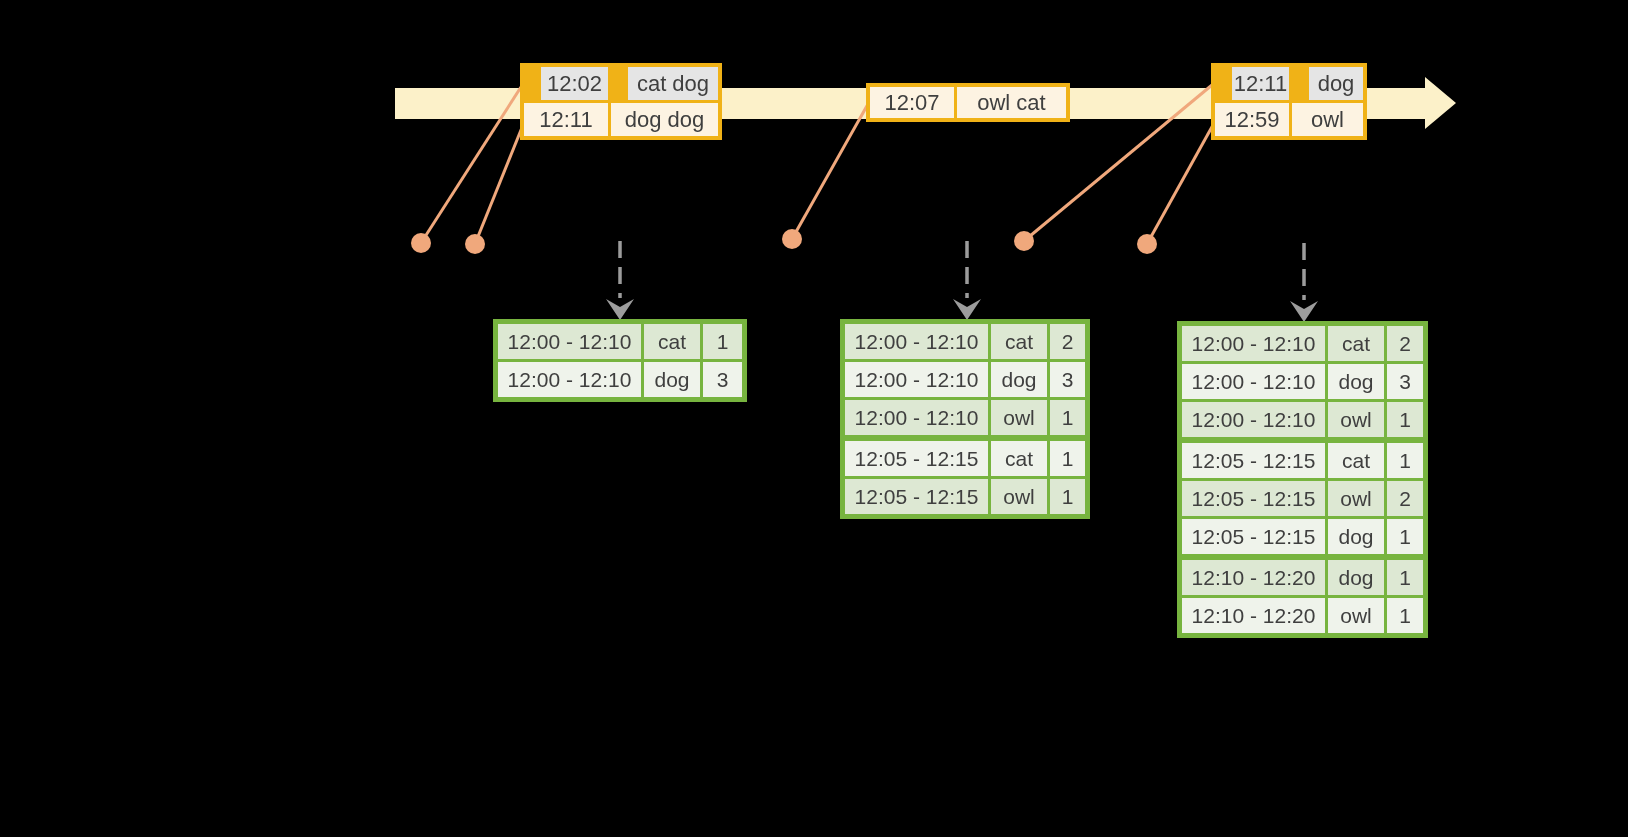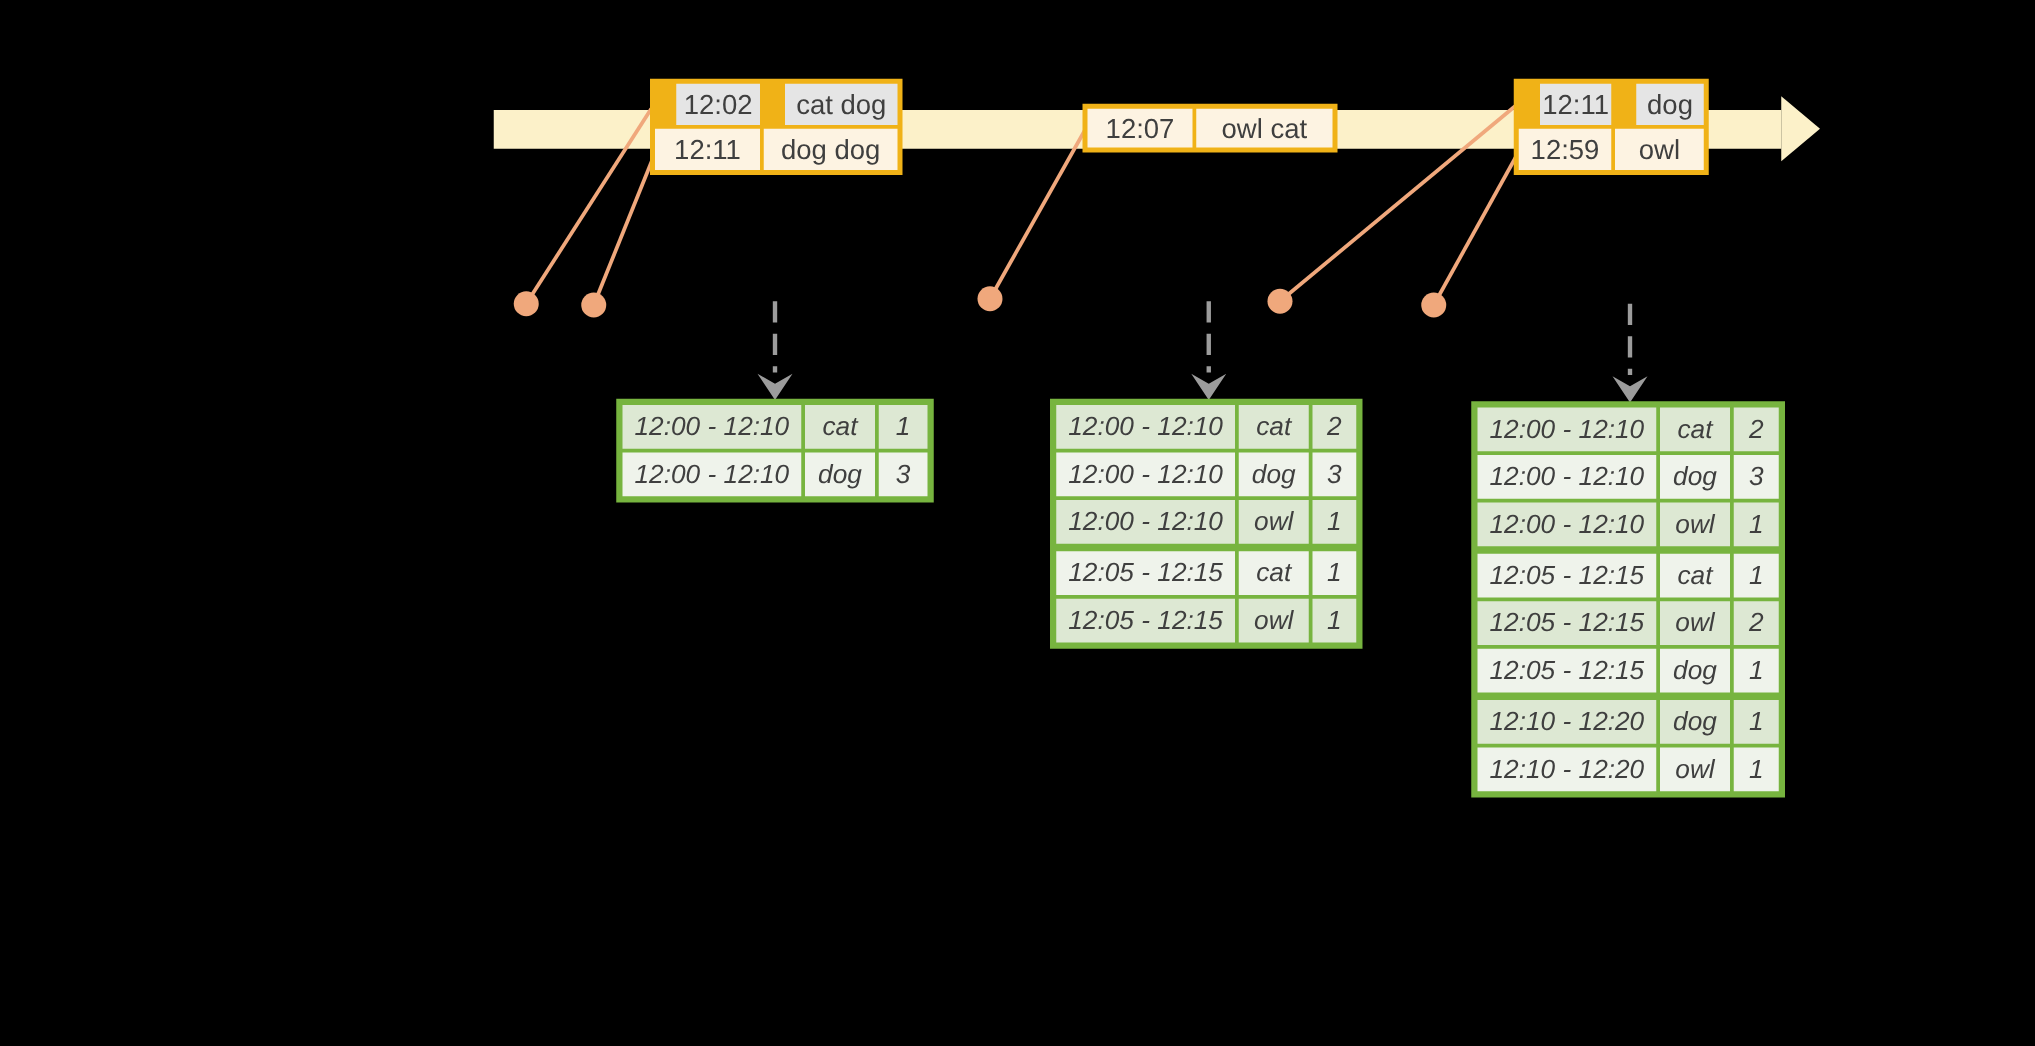--- a/index.html
+++ b/index.html
@@ -34,21 +34,20 @@
 
   
   .rtable {
     position: absolute;
     box-sizing: border-box;
     background: #77b43f;
     padding: 5px;
     display: flex;
     flex-direction: column;
     gap: 3px;
-    font-style: italic;
   }
   #rtable1 { left: 493px;  top: 319px; width: 254px; }
   #rtable2 { left: 840px;  top: 319px; width: 250px; }
   #rtable3 { left: 1177px; top: 321px; width: 251px; }
   .rrow {
     display: grid;
     grid-template-columns: 143px 56px 1fr;
     gap: 3px;
     height: 35px;
     flex: none;

